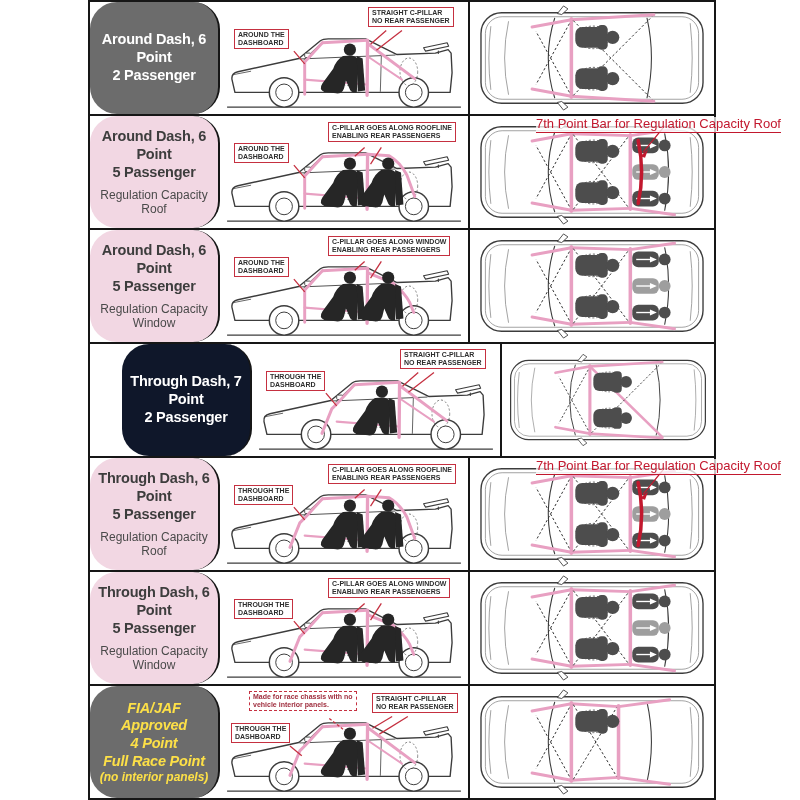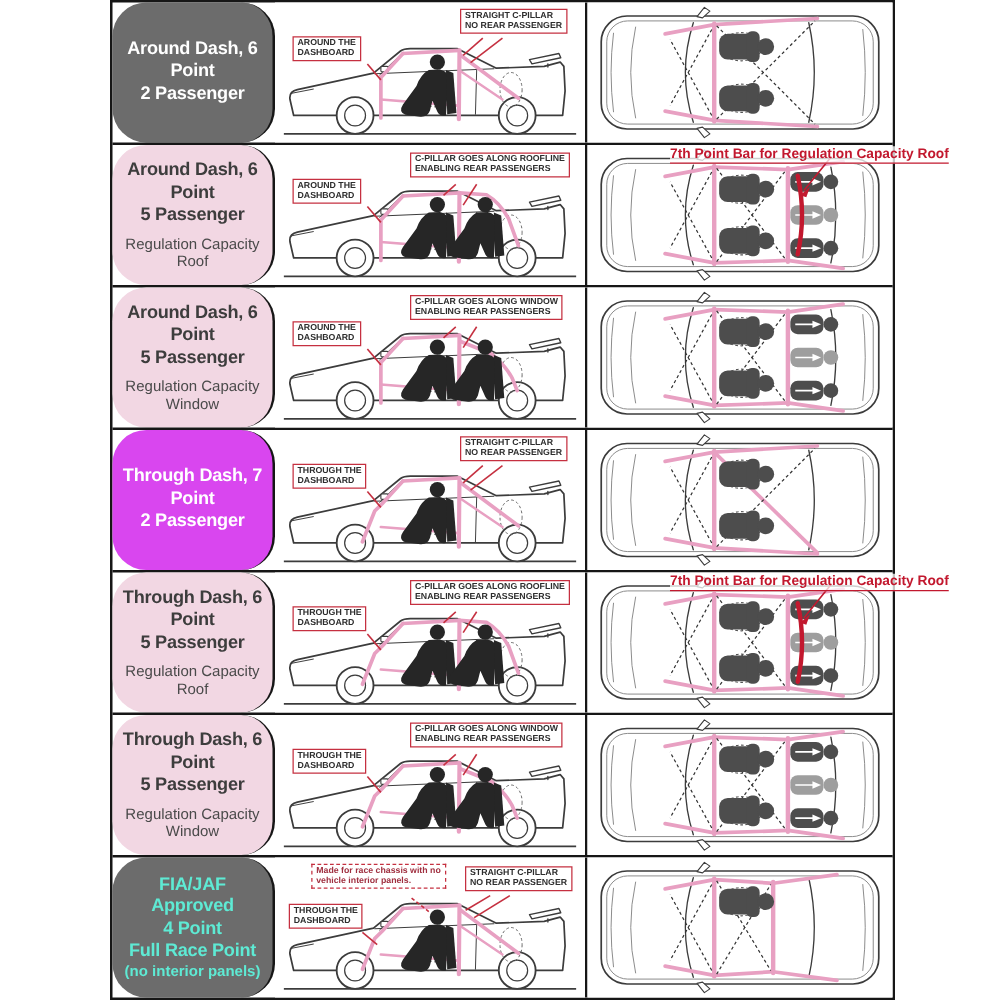--- a/index.html
+++ b/index.html
@@ -24,21 +24,21 @@
        font-size:7px;line-height:1.12;font-weight:700;color:#2e2e2e;white-space:nowrap;z-index:3;}
   .ann span{display:block;}
   .ann-race{border-style:dashed;color:#a03040;font-weight:700;}
   .layout-A .ann-dash{left:14px;top:27px;}
   .layout-A .ann-cp{left:148px;top:5px;}
   .layout-B .ann-dash{left:14px;top:27px;}
   .layout-B .ann-cp{left:108px;top:6px;}
   .layout-C .ann-dash{left:11px;top:37px;}
   .layout-C .ann-cp{left:152px;top:7px;}
   .layout-C .ann-race{left:29px;top:5px;}
-  .red-note{position:absolute;top:1px;left:66px;z-index:3;font-size:11px;font-weight:700;
+  .red-note{position:absolute;top:1px;left:66px;z-index:3;font-size:13px;font-weight:400;
             color:#c2182e;border-bottom:1px solid #c2182e;line-height:1.15;
             background:rgba(255,255,255,0.75);white-space:nowrap;}
 </style>
 </head>
 <body>
 
 <div id="stage">
   <div id="cage-table">
 
     <div class="row">
@@ -338,21 +338,21 @@
               <circle cx="197" cy="84" r="6" fill="#4d4d4d"></circle>
               <line x1="168" y1="84" x2="183" y2="84" stroke="#fff" stroke-width="1.4"></line>
               <polygon points="182,81 189,84 182,87" fill="#fff"></polygon>
             </svg>
           </div>
 
       </div>
     </div>
 
     <div class="row">
-      <div class="label-cell" style="background: #d946ef; color: rgb(255, 255, 255);">
+      <div class="label-cell" style="background: #0f172a; color: rgb(255, 255, 255); margin-left: 32px;">
         <div class="l1 auto-hide">Through Dash, 7 Point</div>
         <div class="l1 auto-hide">2 Passenger</div>
 
       </div>
       <div class="side-cell layout-A">
         <div class="svg-slot">
             <svg viewBox="0 0 250 114" preserveAspectRatio="xMidYMid meet" xmlns="http://www.w3.org/2000/svg">
               <line x1="6" y1="107" x2="244" y2="107" stroke="#3c3c3c" stroke-width="1.3" stroke-linecap="butt"></line>
               <path d="M 14,92 L 11,79 Q 10,72.5 17,71 L 79,57.5 L 101,39.5 Q 103.5,37.5 109,37.5 L 147,37.5 L 179,53.5 L 218,52 L 231,48.5 L 234,52 L 235,72 L 233,92 Z" stroke="#3c3c3c" stroke-width="1.4" fill="#ffffff" stroke-linejoin="round" stroke-linecap="round"></path>
               <path d="M 206,46.5 L 230,41.5 L 231.5,45 L 208,50 Z" stroke="#3c3c3c" stroke-width="1.1" fill="#ffffff" stroke-linejoin="round" stroke-linecap="round"></path>
@@ -641,21 +641,21 @@
               <circle cx="197" cy="84" r="6" fill="#4d4d4d"></circle>
               <line x1="168" y1="84" x2="183" y2="84" stroke="#fff" stroke-width="1.4"></line>
               <polygon points="182,81 189,84 182,87" fill="#fff"></polygon>
             </svg>
           </div>
 
       </div>
     </div>
 
     <div class="row">
-      <div class="label-cell" style="background: rgb(108, 108, 108); color: #5eead4;">
+      <div class="label-cell" style="background: rgb(108, 108, 108); color: #fde047; font-style: italic;">
         <div class="l1 auto-hide">FIA/JAF Approved</div>
         <div class="l1 auto-hide">4 Point</div>
         <div class="l1 auto-hide">Full Race Point</div>
 
         <div class="note auto-hide">(no interior panels)</div>
       </div>
       <div class="side-cell layout-C">
         <div class="svg-slot">
             <svg viewBox="0 0 250 114" preserveAspectRatio="xMidYMid meet" xmlns="http://www.w3.org/2000/svg">
               <line x1="6" y1="107" x2="244" y2="107" stroke="#3c3c3c" stroke-width="1.3" stroke-linecap="butt"></line>

